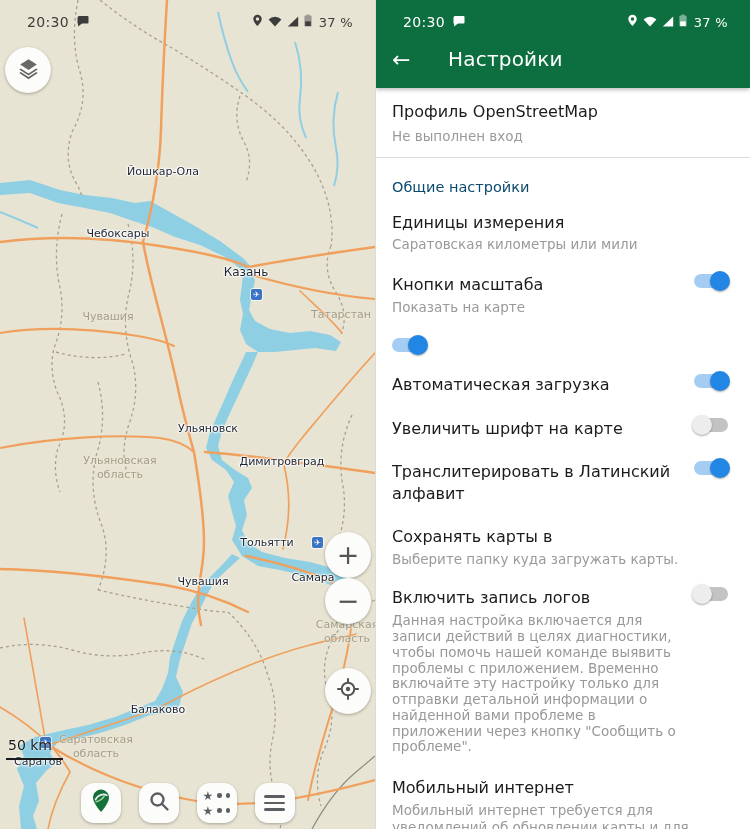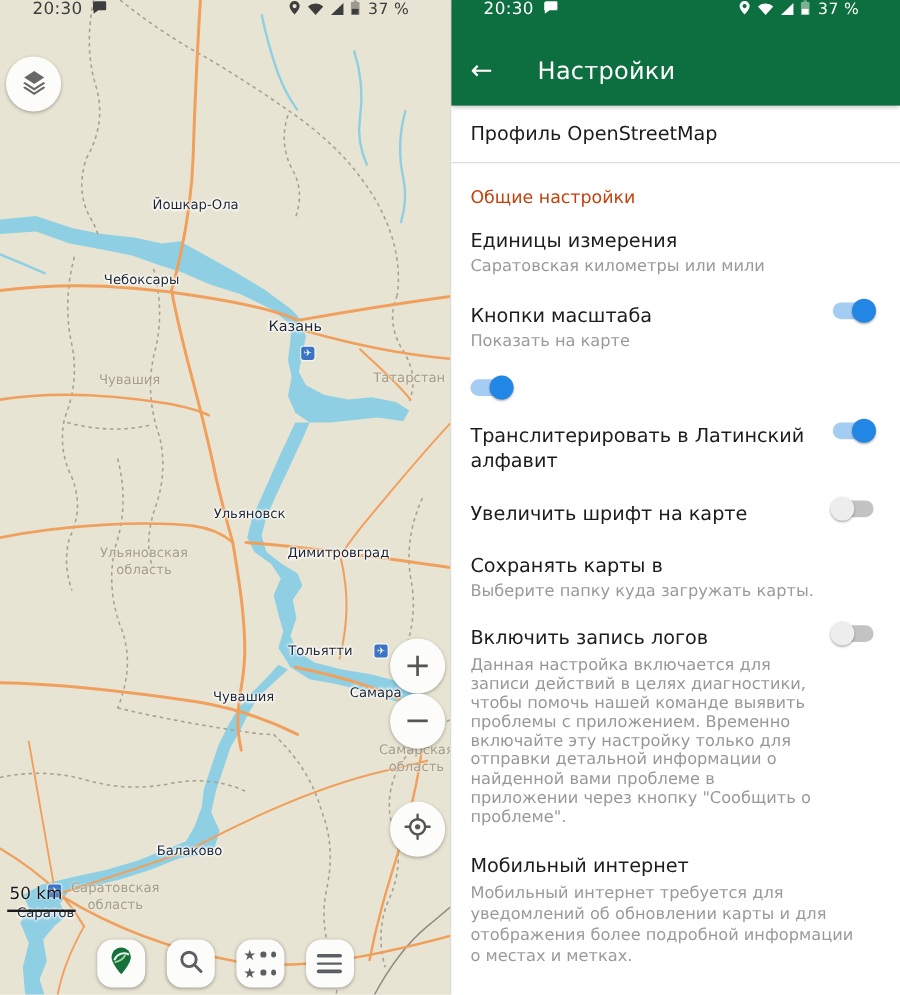--- a/index.html
+++ b/index.html
@@ -11,21 +11,21 @@
   .map-pane svg.mapcanvas{position:absolute;left:0;top:0;}
   .lbl{position:absolute;transform:translate(-50%,-50%);font-size:11px;color:#1c2431;white-space:nowrap;
        text-shadow:0 0 2px #fff,0 1px 2px #fff,0 -1px 2px #fff,1px 0 2px #fff,-1px 0 2px #fff;}
   .lbl.big{font-size:12px;}
   .lbl.region{color:#a49d8b;white-space:normal;text-align:center;line-height:1.25;
        text-shadow:0 0 2px #eeeadb,0 1px 2px #eeeadb;}
   .poi-air{position:absolute;width:11px;height:11px;border-radius:2px;background:#3b74c4;color:#fff;
        font-size:8px;line-height:11px;text-align:center;box-shadow:0 0 0 1px rgba(255,255,255,.65);}
 
   
-  .statusbar{position:absolute;left:0;top:0;right:12px;height:30px;display:flex;align-items:flex-start;
+  .statusbar{position:absolute;left:0;top:0;right:0;height:30px;display:flex;align-items:flex-end;
        padding:0 22px 0 27px;box-sizing:border-box;font-size:14px;font-weight:500;letter-spacing:.3px;gap:20px;}
   .statusbar .sb-left{display:flex;align-items:center;gap:8px;}
   .statusbar .sb-right{margin-left:auto;display:flex;align-items:center;gap:5px;}
   .statusbar .pct{font-size:13px;font-weight:400;margin-left:2px;}
   .sb-dark{color:#3d3d3d;}
   .sb-light{color:#ffffff;}
 
   
   .mbtn{position:absolute;background:#fcfcfa;border-radius:50%;box-shadow:0 1px 3px rgba(0,0,0,.30);
        display:flex;align-items:center;justify-content:center;}
@@ -57,21 +57,21 @@
   .green-head{position:relative;height:88px;background:#0d6f3f;box-shadow:0 2px 4px rgba(0,0,0,.25);}
   .appbar{position:absolute;left:0;right:0;top:30px;height:58px;display:flex;align-items:center;padding:0 16px;}
   .back-arrow{color:#fff;font-size:22px;width:30px;flex:none;cursor:default;}
   .appbar-title{color:#fff;font-size:20px;font-weight:500;margin-left:26px;letter-spacing:.2px;}
 
   .content{position:relative;}
   .p-row{padding:13px 16px 12px;}
   .p-title{font-size:16px;color:#1c1c1e;line-height:1.35;}
   .p-sub{font-size:13.5px;color:#9a9a9a;line-height:1.35;margin-top:4px;}
   .divider{height:1px;background:#dcdcdc;}
-  .section-label{padding:21px 16px 8px;font-size:14.5px;font-weight:500;color:#c2410c;}
+  .section-label{padding:21px 16px 8px;font-size:14.5px;font-weight:500;color:#0c4a6e;}
 
   .s-row{display:flex;align-items:flex-start;padding:11px 22px 11px 16px;}
   .s-texts{flex:1;padding-right:14px;min-width:0;}
   .s-title{font-size:16px;color:#1c1c1e;line-height:1.35;}
   .s-sub{font-size:13.5px;color:#9a9a9a;line-height:1.3;margin-top:3px;}
   .s-sub.long{font-size:13.5px;line-height:1.17;margin-top:5px;color:#989898;}
   .s-row.units{padding-top:9px;padding-bottom:9px;}
   .s-row.saveto{padding-bottom:8px;}
   .s-row.logs{padding-top:10px;padding-bottom:10px;}
   .s-row.mobile{padding-top:12px;}
@@ -321,20 +321,21 @@
       <div class="appbar">
         <span class="back-arrow">←</span>
         <span class="appbar-title">Настройки</span>
       </div>
     </div>
 
     <div class="content">
 
       <div class="p-row">
         <div class="p-title">Профиль OpenStreetMap</div>
+        <div class="p-sub">Не выполнен вход</div>
       </div>
       <div class="divider"></div>
 
       <div class="section-label">Общие настройки</div>
 
       <div class="s-row units">
         <div class="s-texts">
           <div class="s-title">Единицы измерения</div>
           <div class="s-sub">Саратовская километры или мили</div>
         </div>
@@ -349,35 +350,43 @@
             <div class="knob"></div>
           </div>
       </div>
 
       <div class="s-row">
         <div class="switch on">
             <div class="knob"></div>
           </div>
       </div>
 
-
       <div class="s-row">
         <div class="s-texts">
+          <div class="s-title">Автоматическая загрузка</div>
+        </div>
+        <div class="switch on">
+            <div class="knob"></div>
+          </div>
+      </div>
+
+      <div class="s-row">
+        <div class="s-texts">
+          <div class="s-title">Увеличить шрифт на карте</div>
+        </div>
+        <div class="switch off">
+            <div class="knob"></div>
+          </div>
+      </div>
+
+      <div class="s-row">
+        <div class="s-texts">
           <div class="s-title">Транслитерировать в Латинский алфавит</div>
         </div>
         <div class="switch on">
-            <div class="knob"></div>
-          </div>
-      </div>
-
-      <div class="s-row">
-        <div class="s-texts">
-          <div class="s-title">Увеличить шрифт на карте</div>
-        </div>
-        <div class="switch off">
             <div class="knob"></div>
           </div>
       </div>
 
       <div class="s-row saveto">
         <div class="s-texts">
           <div class="s-title">Сохранять карты в</div>
           <div class="s-sub">Выберите папку куда загружать карты.</div>
         </div>
       </div>

